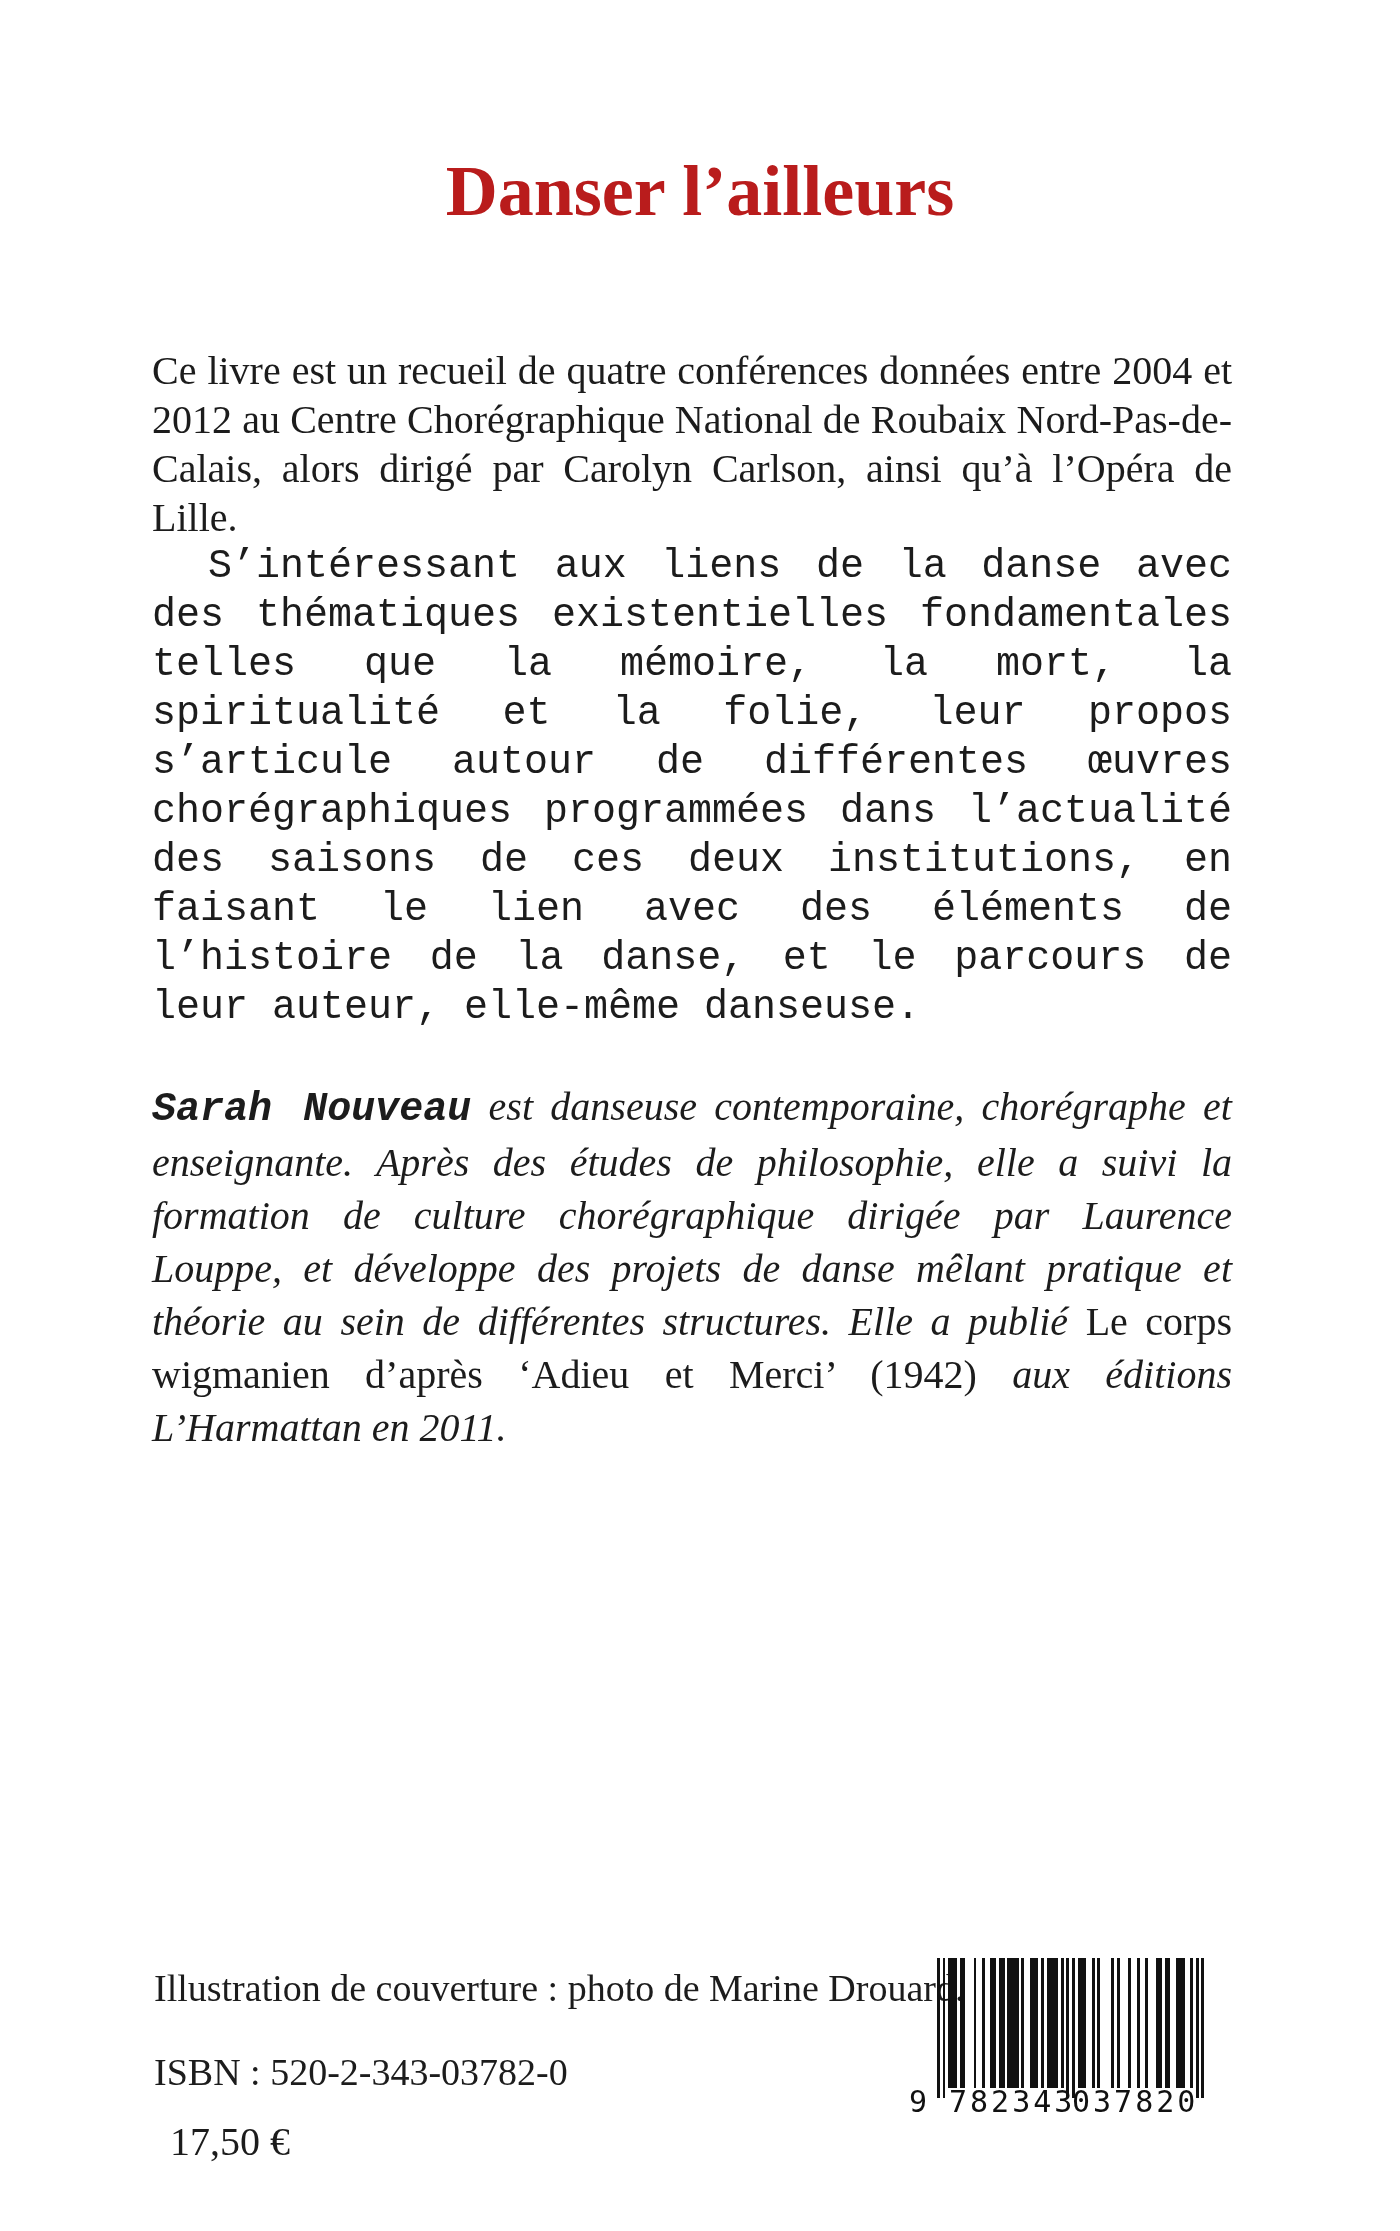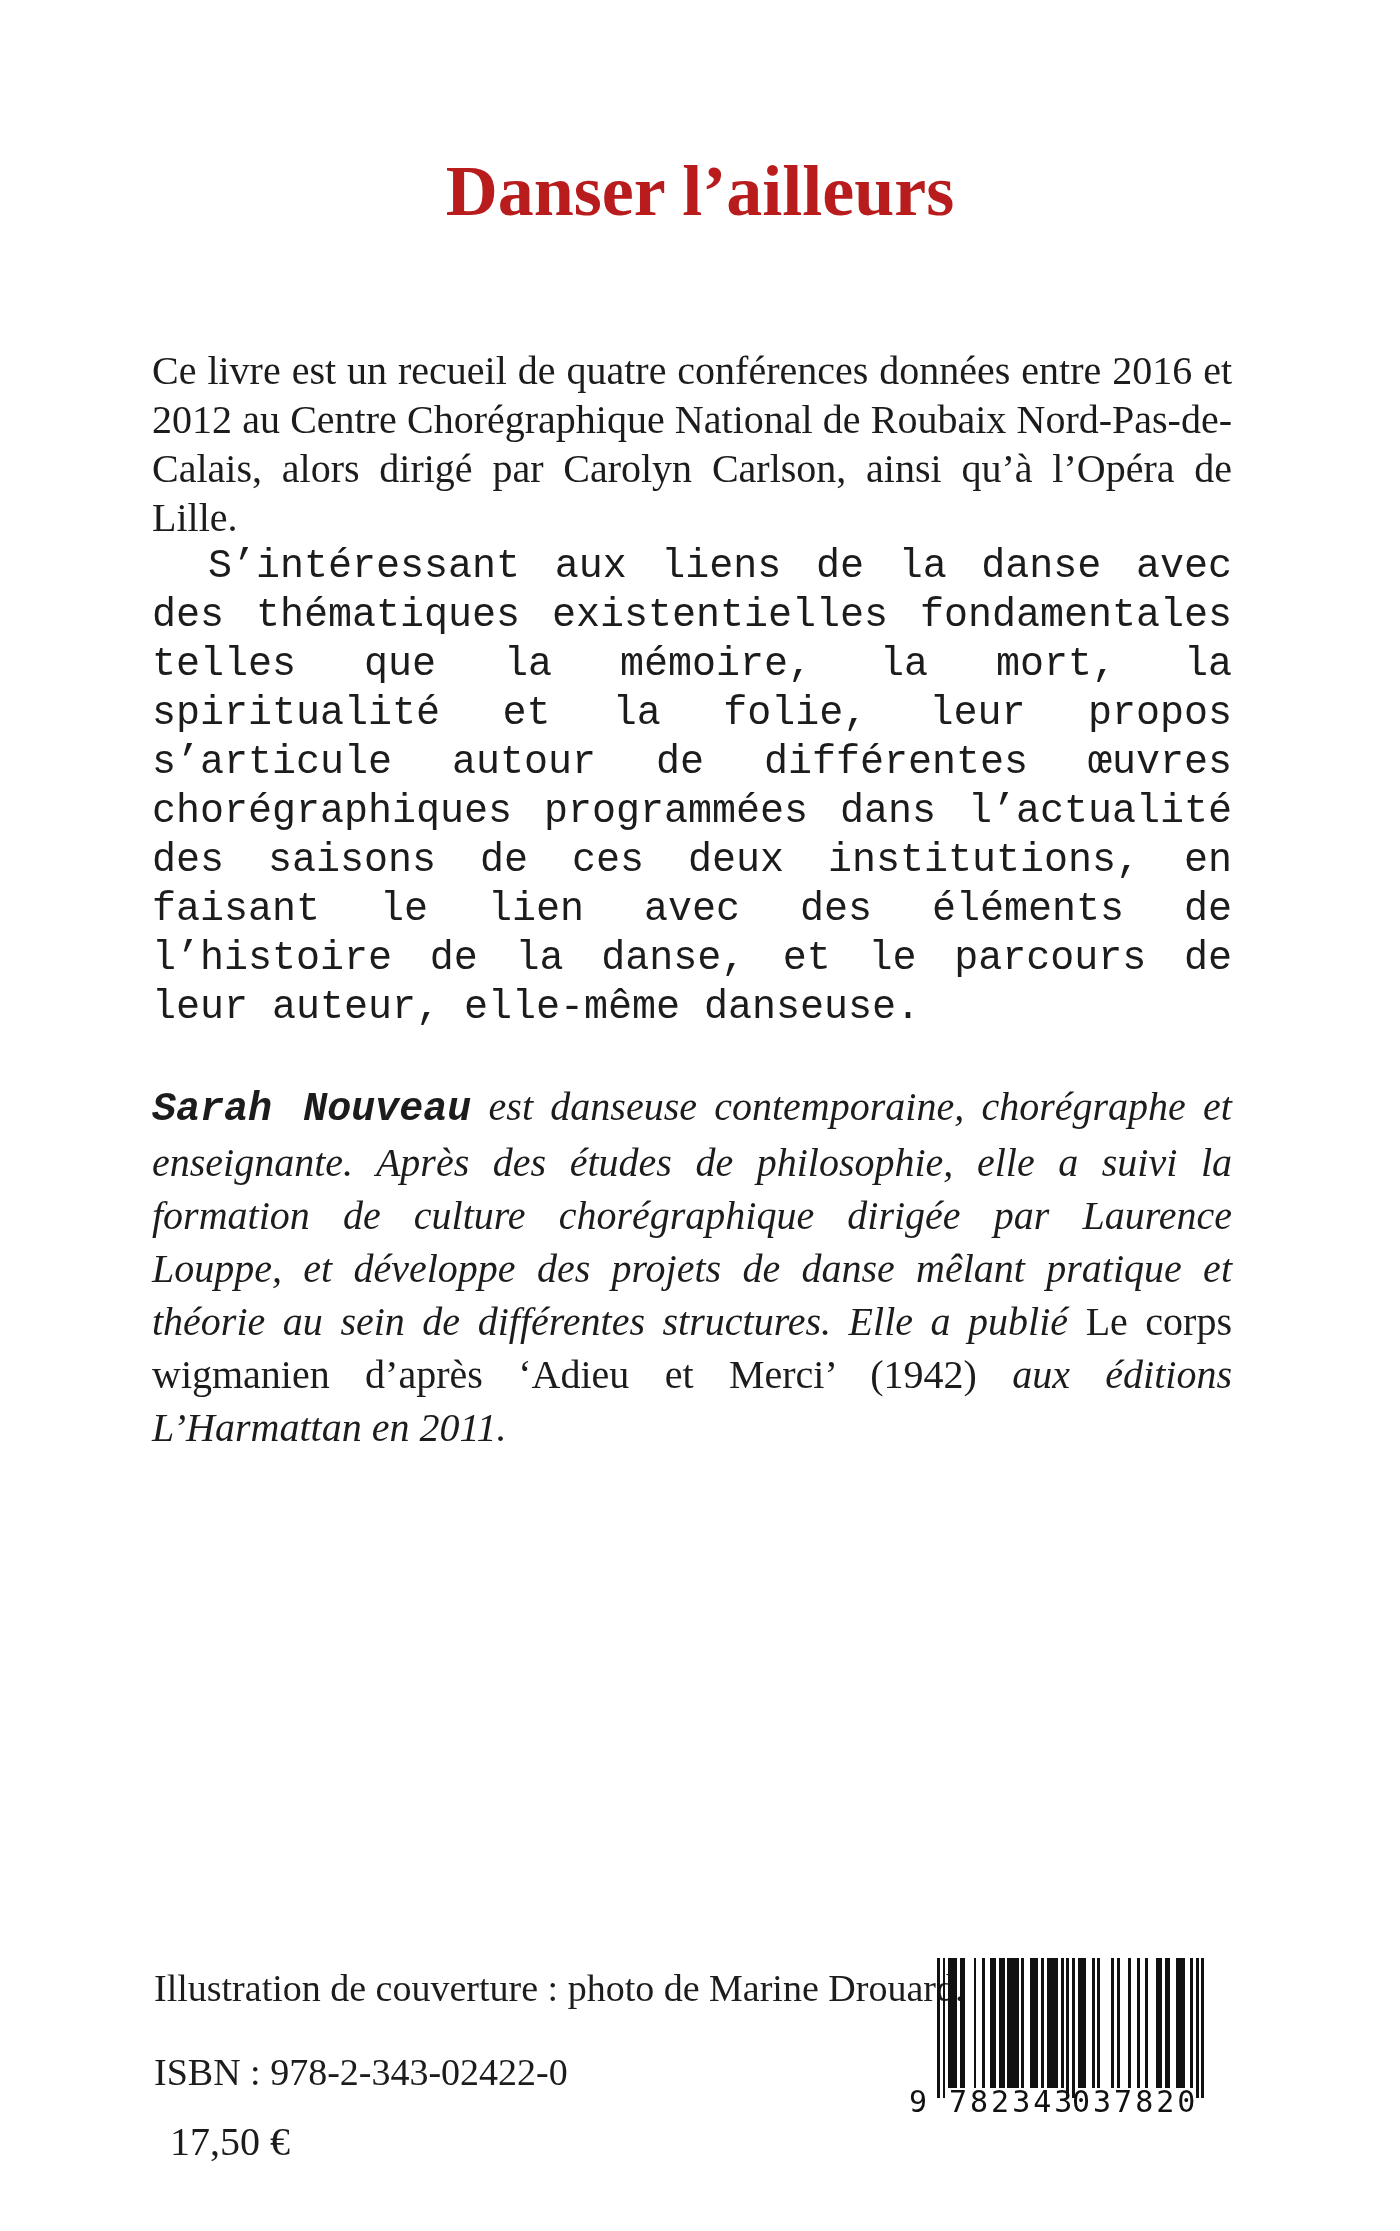--- a/index.html
+++ b/index.html
@@ -99,31 +99,31 @@
   .bc-g2 { left: 135px; text-align: center; }
 </style>
 </head>
 <body>
 
 <main>
 
   <h1 class="page-title" style="color: #b91c1c;">Danser l’ailleurs</h1>
 
   <section class="synopsis">
-    <p>Ce livre est un recueil de quatre conférences données entre 2016 et 2012 au Centre Chorégraphique National de Roubaix Nord-Pas-de-Calais, alors dirigé par Carolyn Carlson, ainsi qu’à l’Opéra de Lille.</p>
+    <p>Ce livre est un recueil de quatre conférences données entre 2004 et 2012 au Centre Chorégraphique National de Roubaix Nord-Pas-de-Calais, alors dirigé par Carolyn Carlson, ainsi qu’à l’Opéra de Lille.</p>
     <p class="indent">S’intéressant aux liens de la danse avec des thématiques existentielles fondamentales telles que la mémoire, la mort, la spiritualité et la folie, leur propos s’articule autour de différentes œuvres chorégraphiques programmées dans l’actualité des saisons de ces deux institutions, en faisant le lien avec des éléments de l’histoire de la danse, et le parcours de leur auteur, elle-même danseuse.</p>
   </section>
 
   <section class="bio">
     <p><strong class="author-name">Sarah Nouveau</strong><span> est danseuse contemporaine, chorégraphe et enseignante. Après des études de philosophie, elle a suivi la formation de culture chorégraphique dirigée par Laurence Louppe, et développe des projets de danse mêlant pratique et théorie au sein de différentes structures. Elle a publié </span><span class="book-ref">Le corps wigmanien d’après ‘Adieu et Merci’ (1942)</span><span> aux éditions L’Harmattan en 2011.</span></p>
   </section>
 
   <p class="credits">Illustration de couverture : photo de Marine Drouard.</p>
 
-  <p class="isbn">ISBN : 978-2-343-02422-0</p>
+  <p class="isbn">ISBN : 520-2-343-03782-0</p>
 
   <p class="price">17,50 €</p>
 
   <div class="barcode">
     <div class="barcode-bars">
         <div class="mod black tall"></div>
         <div class="mod tall"></div>
         <div class="mod black tall"></div>
         <div class="mod"></div>
         <div class="mod black"></div>

